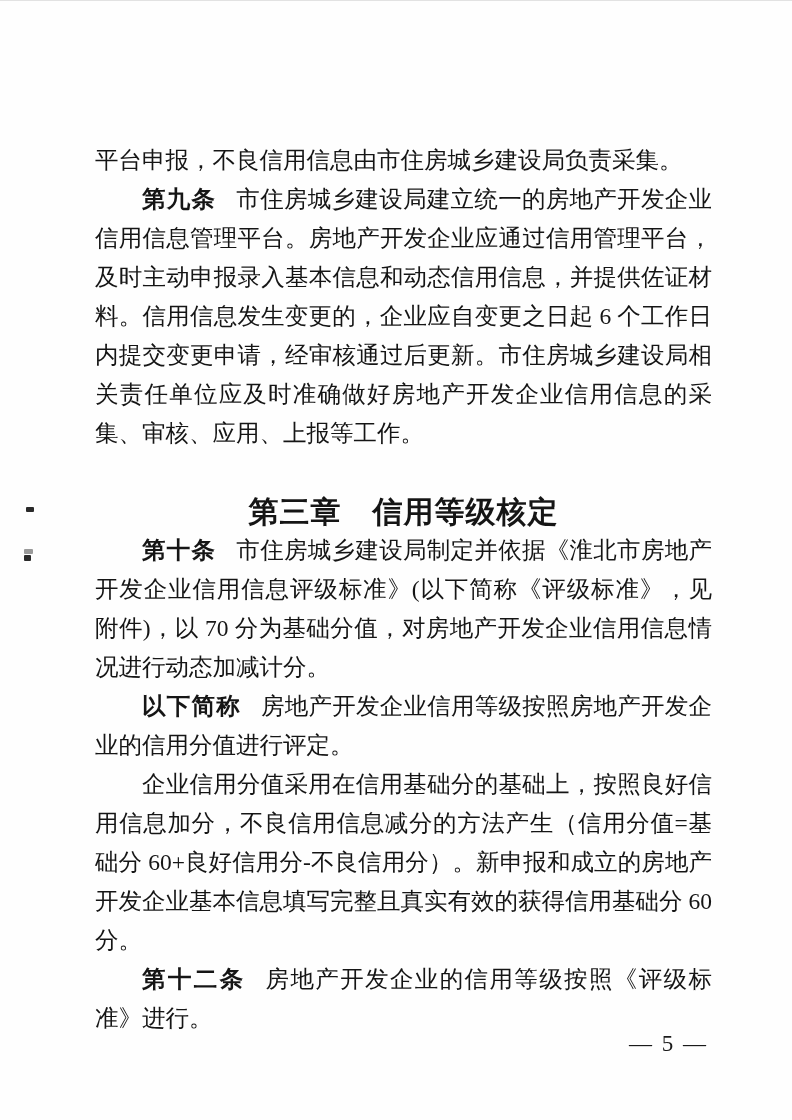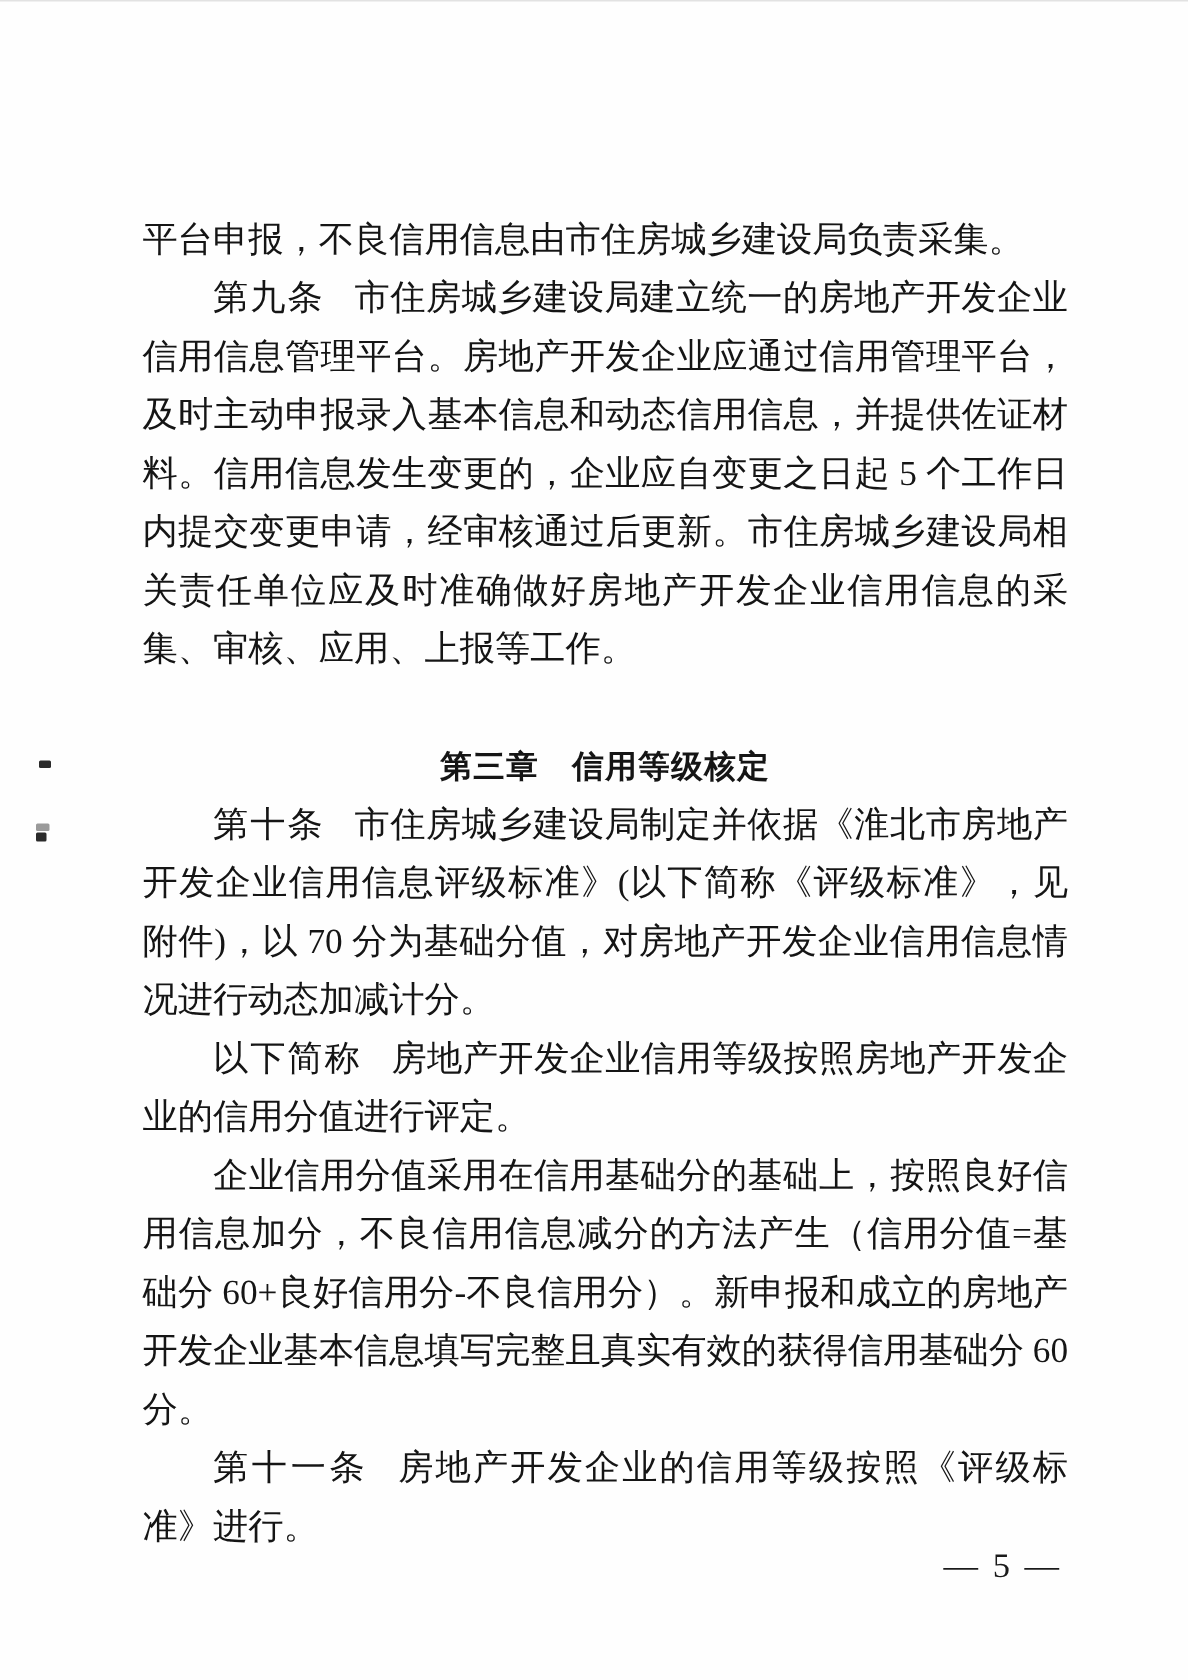--- a/index.html
+++ b/index.html
@@ -29,30 +29,30 @@
     text-justify: inter-character;
   }
   .para {
     margin: 0;
     text-indent: 2em;
   }
   .para.no-indent {
     text-indent: 0;
   }
   .term {
-    font-weight: normal;
+    font-weight: bold;
     margin-right: 0.85em;
     letter-spacing: 1px;
   }
   .chapter-heading {
     margin: 39px 0 0 0;
     text-align: center;
     text-indent: 0;
     font-weight: bold;
-    font-size: 21px;
+    font-size: 30px;
     line-height: 39px;
     letter-spacing: 1px;
   }
   .page-number {
     position: absolute;
     right: 84px;
     top: 1028px;
     font-size: 23px;
     line-height: 30px;
     letter-spacing: 2px;
@@ -71,31 +71,31 @@
 </style>
 </head>
 <body>
 
 <div class="page">
 
   <div class="text-block">
 
     <p class="para no-indent"><span>平台申报，不良信用信息由市住房城乡建设局负责采集。</span></p>
 
-    <p class="para"><span class="term">第九条</span><span>市住房城乡建设局建立统一的房地产开发企业信用信息管理平台。房地产开发企业应通过信用管理平台，及时主动申报录入基本信息和动态信用信息，并提供佐证材料。信用信息发生变更的，企业应自变更之日起 5 个工作日内提交变更申请，经审核通过后更新。市住房城乡建设局相关责任单位应及时准确做好房地产开发企业信用信息的采集、审核、应用、上报等工作。</span></p>
+    <p class="para"><span class="term">第九条</span><span>市住房城乡建设局建立统一的房地产开发企业信用信息管理平台。房地产开发企业应通过信用管理平台，及时主动申报录入基本信息和动态信用信息，并提供佐证材料。信用信息发生变更的，企业应自变更之日起 6 个工作日内提交变更申请，经审核通过后更新。市住房城乡建设局相关责任单位应及时准确做好房地产开发企业信用信息的采集、审核、应用、上报等工作。</span></p>
 
     <p class="para chapter-heading">第三章　信用等级核定</p>
 
     <p class="para"><span class="term">第十条</span><span>市住房城乡建设局制定并依据《淮北市房地产开发企业信用信息评级标准》(以下简称《评级标准》，见附件)，以 70 分为基础分值，对房地产开发企业信用信息情况进行动态加减计分。</span></p>
 
     <p class="para"><span class="term">以下简称</span><span>房地产开发企业信用等级按照房地产开发企业的信用分值进行评定。</span></p>
 
     <p class="para"><span>企业信用分值采用在信用基础分的基础上，按照良好信用信息加分，不良信用信息减分的方法产生（信用分值=基础分 60+良好信用分-不良信用分）。新申报和成立的房地产开发企业基本信息填写完整且真实有效的获得信用基础分 60 分。</span></p>
 
-    <p class="para"><span class="term">第十一条</span><span>房地产开发企业的信用等级按照《评级标准》进行。</span></p>
+    <p class="para"><span class="term">第十二条</span><span>房地产开发企业的信用等级按照《评级标准》进行。</span></p>
 
 
   </div>
 
   <div class="page-number">— 5 —</div>
 
   <div class="speck s1"></div>
   <div class="speck s2"></div>
   <div class="speck s3"></div>
 

